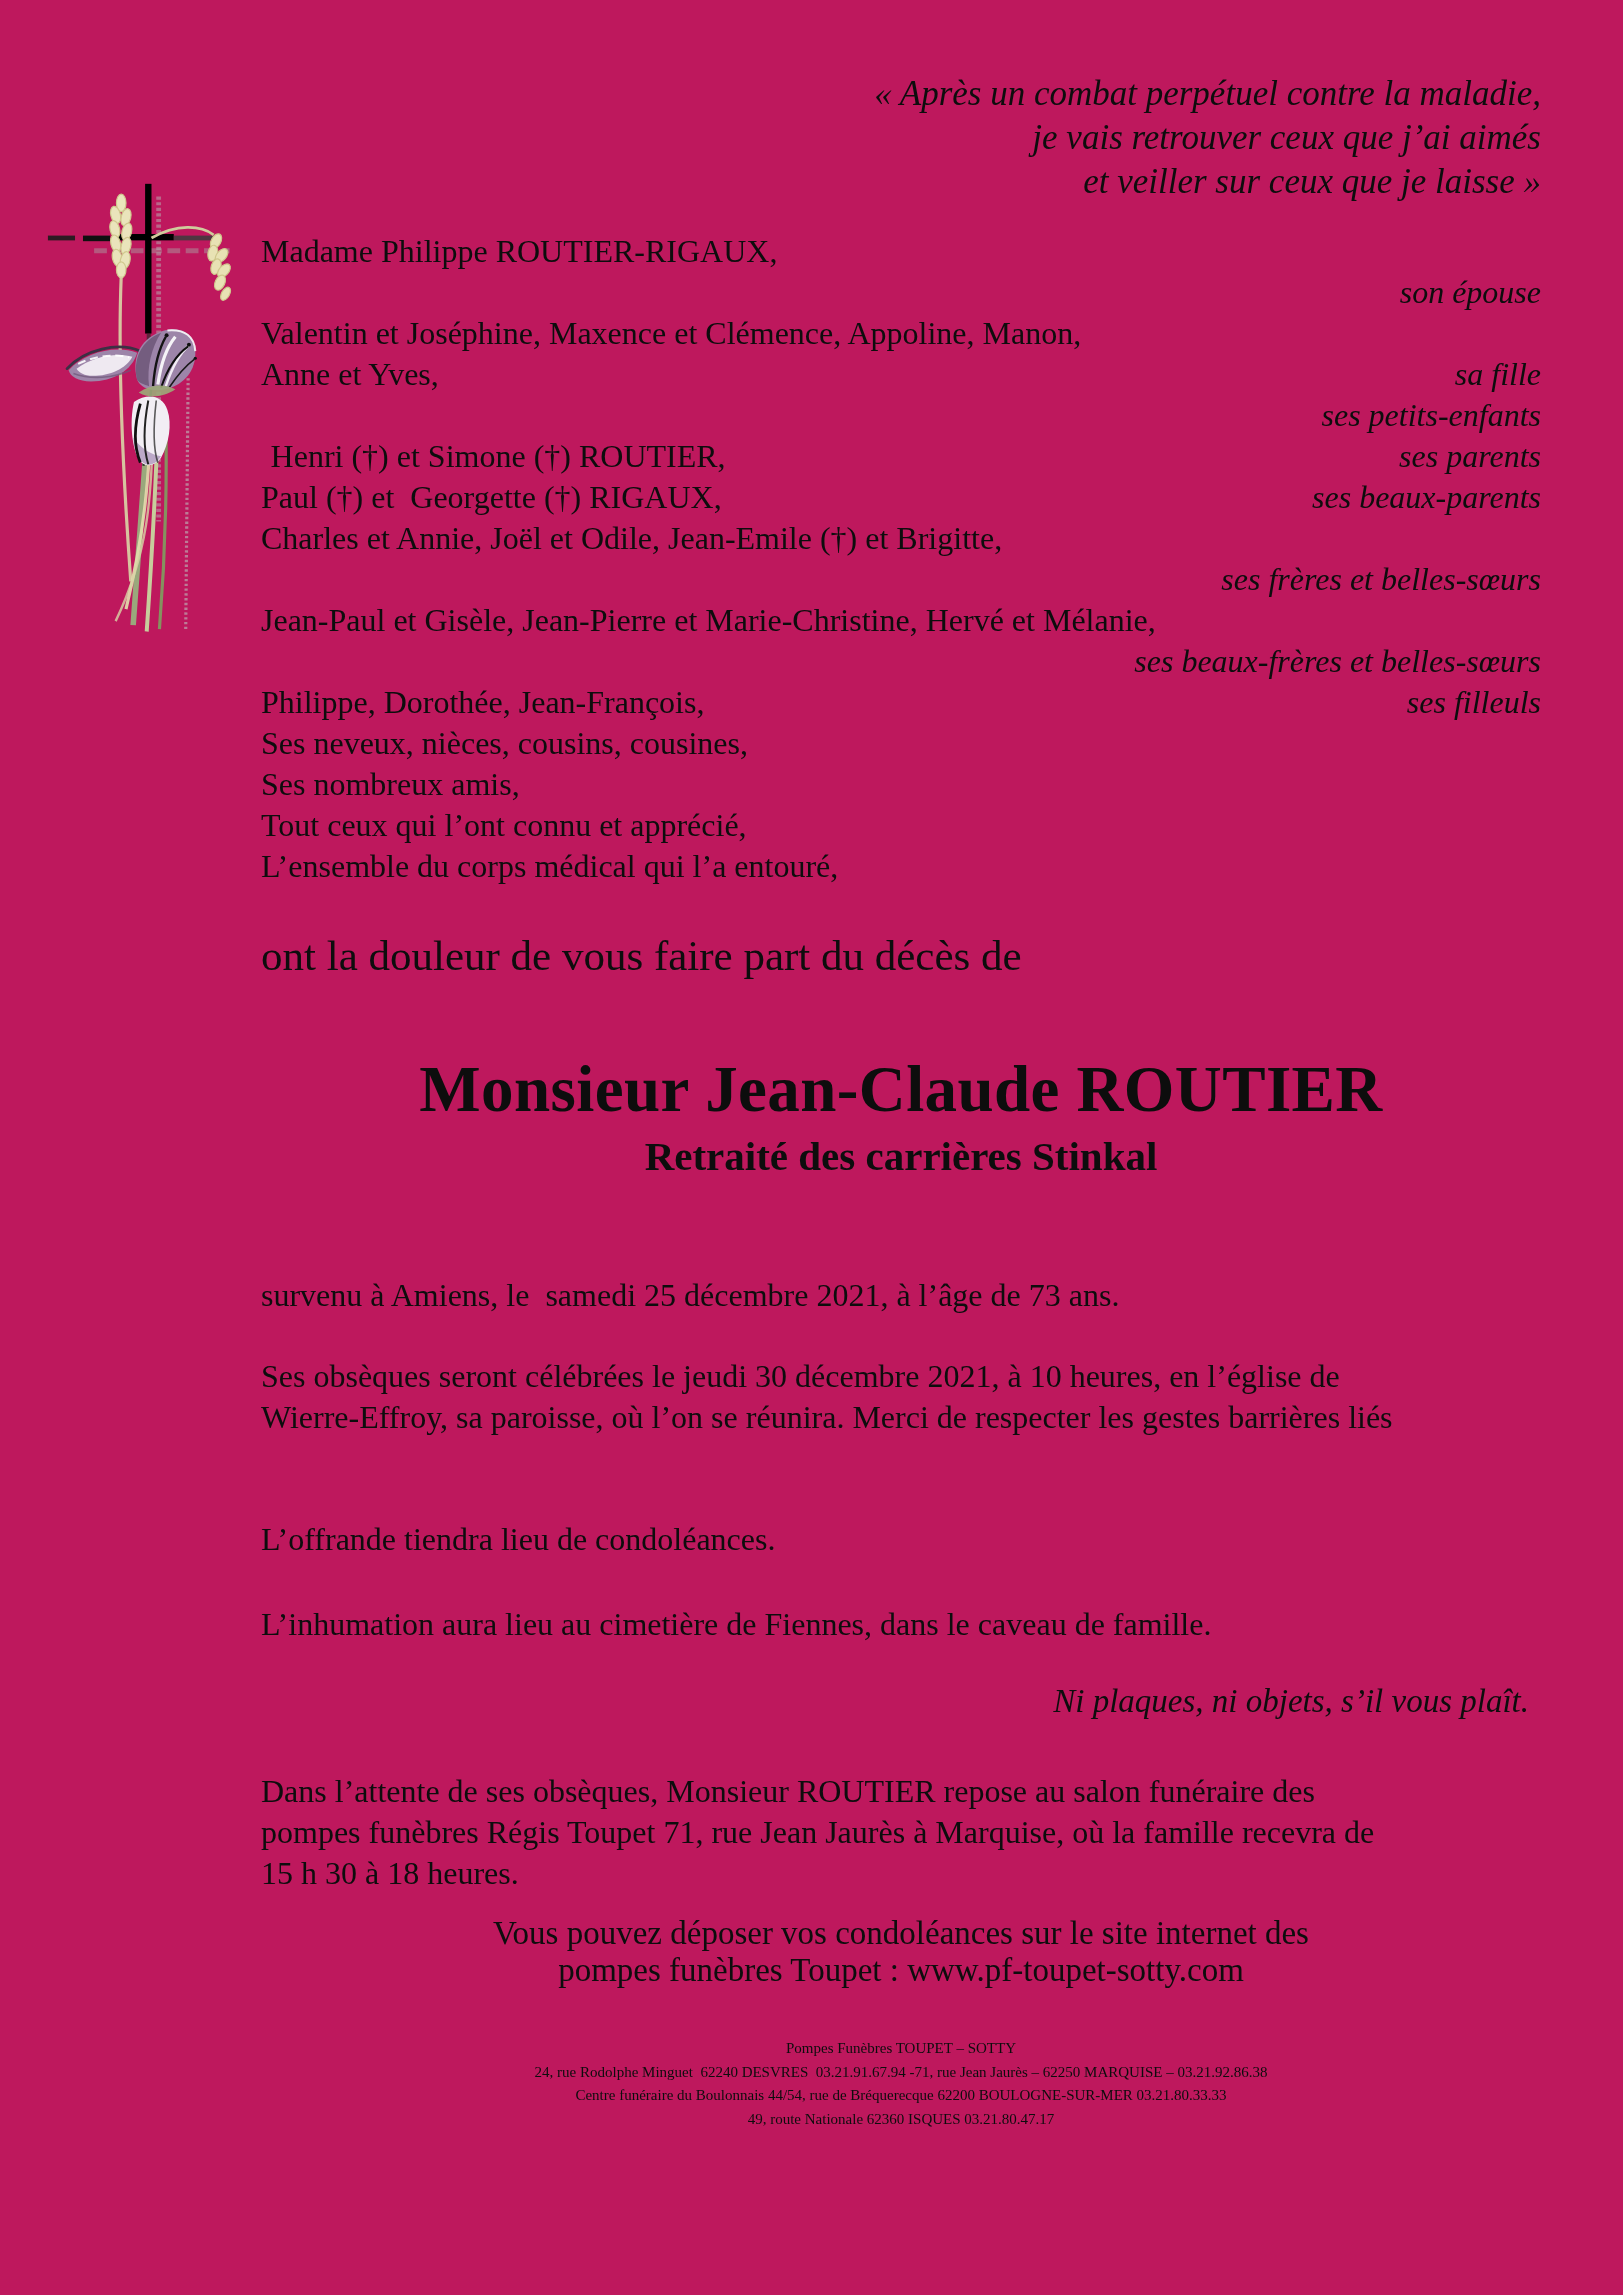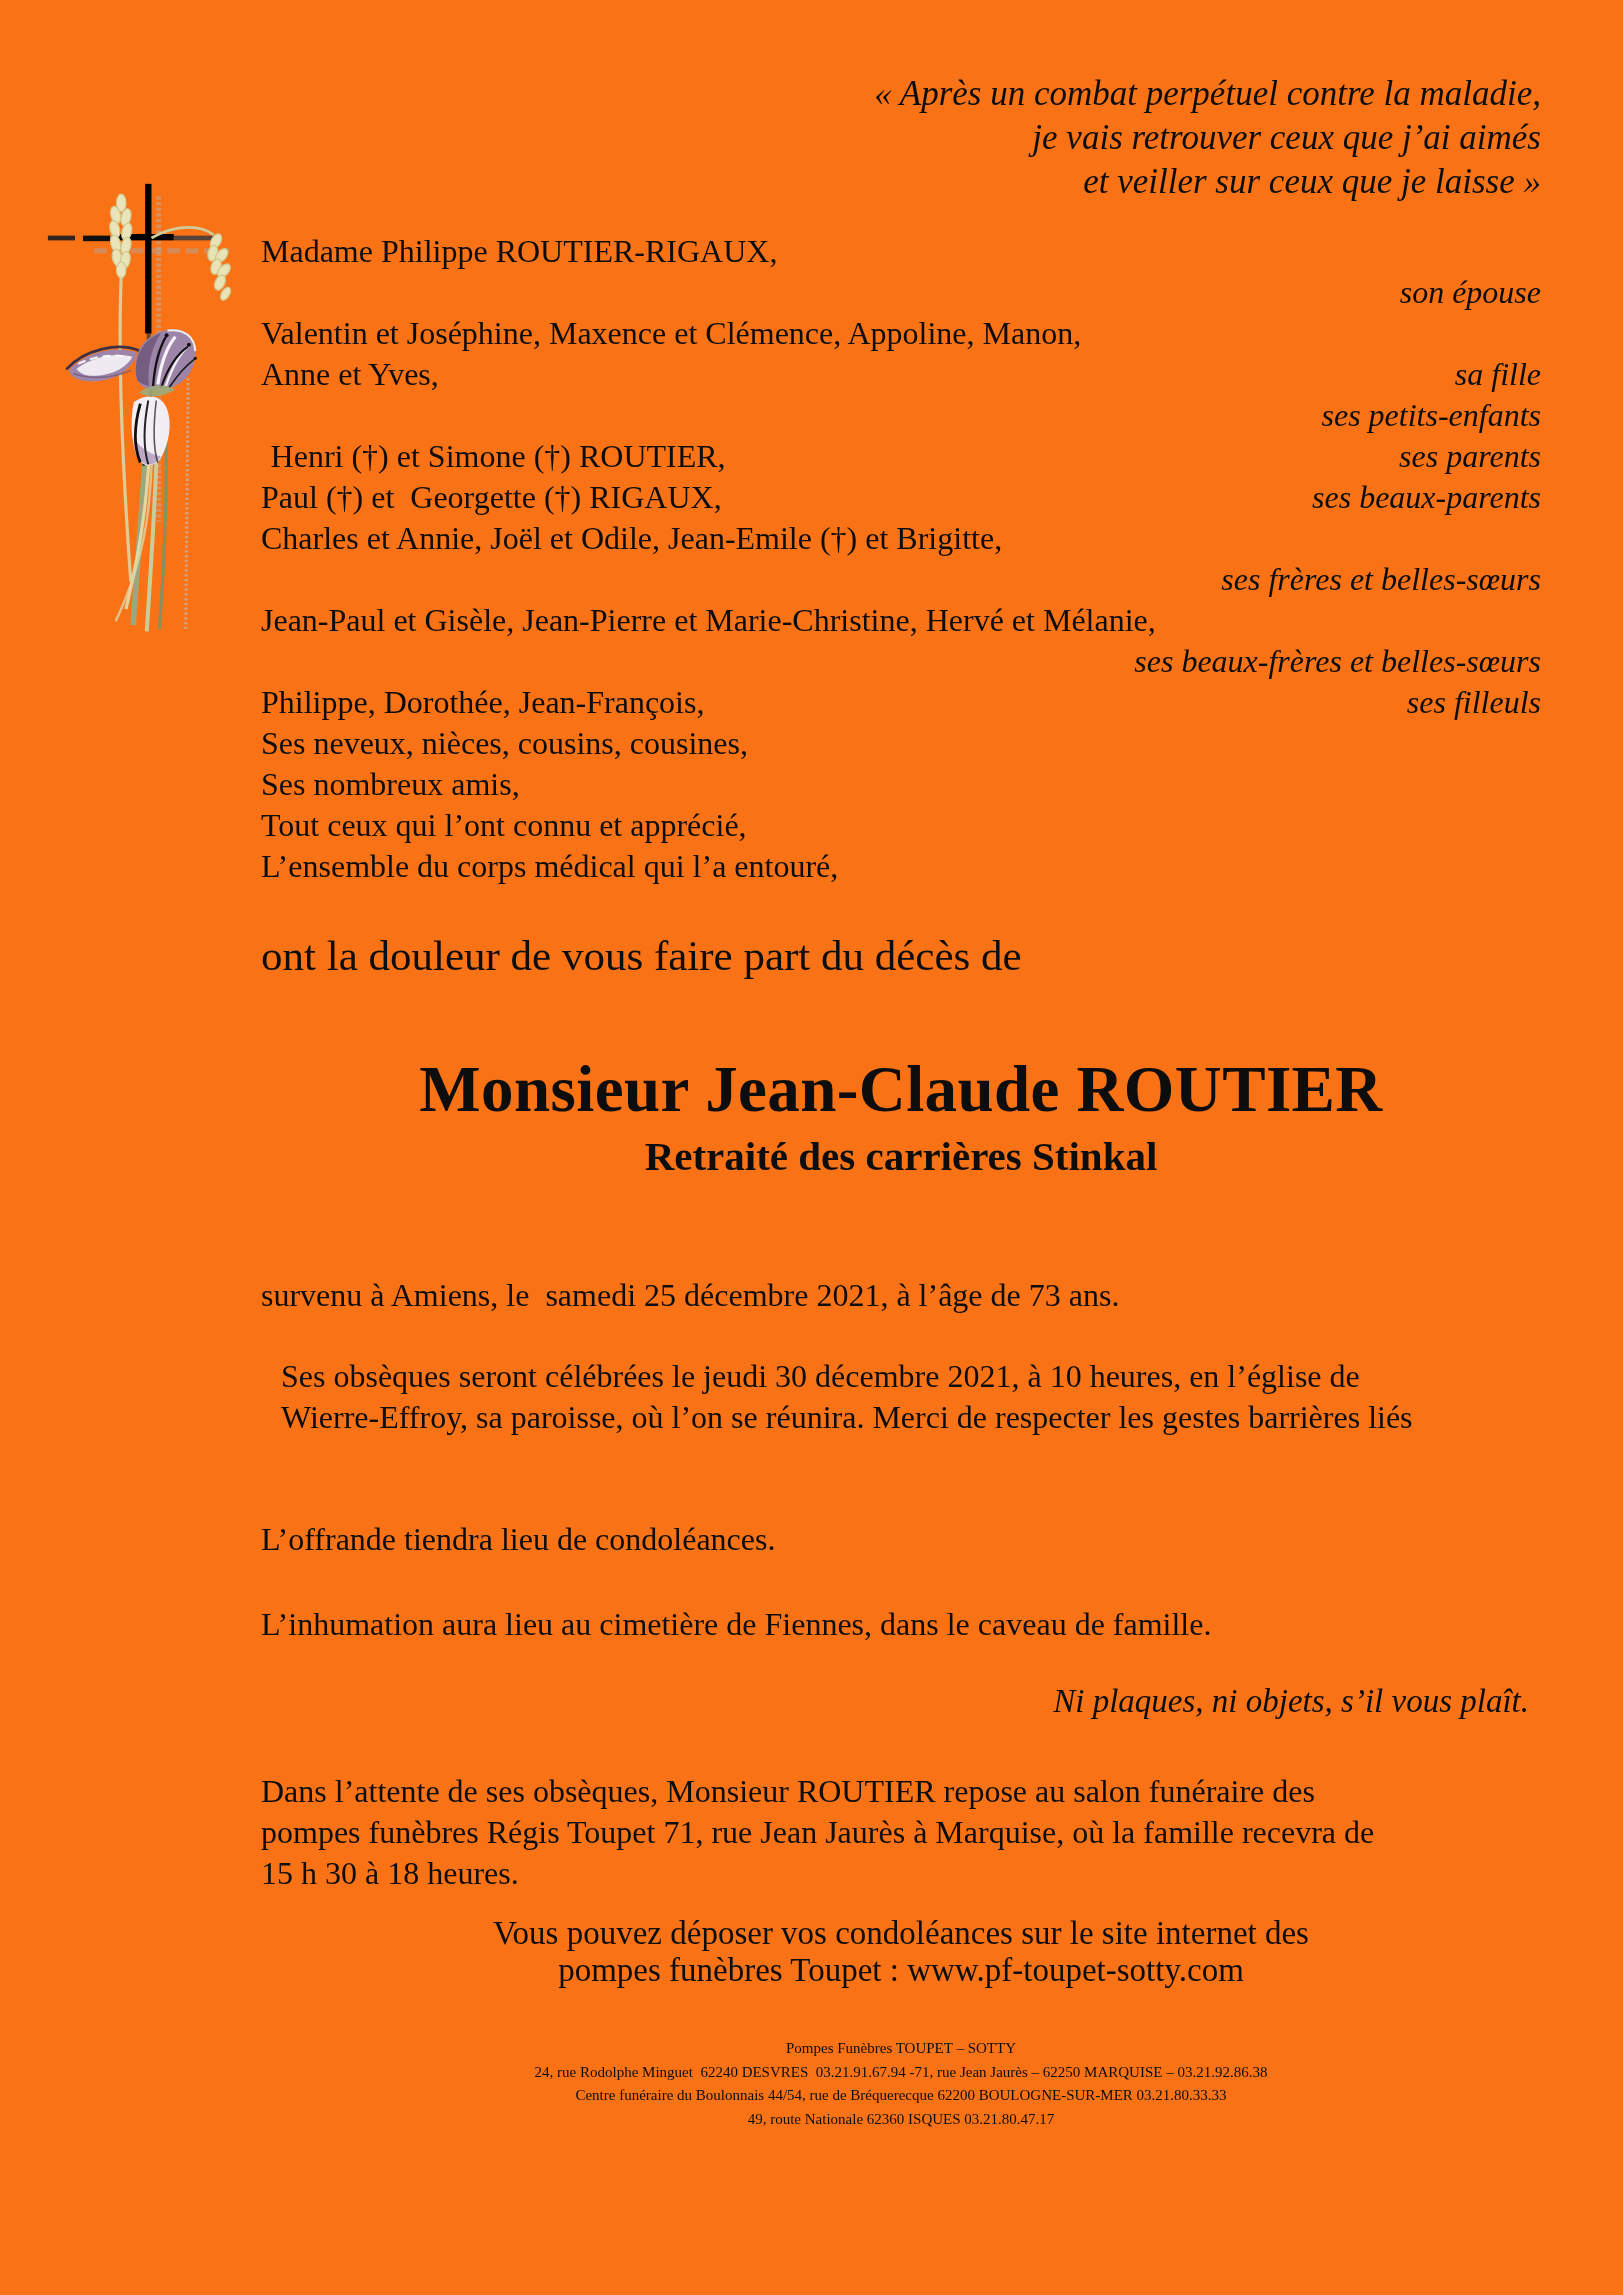--- a/index.html
+++ b/index.html
@@ -1,21 +1,21 @@
 <!DOCTYPE html>
 <html style="font-size:12.8px"><head>
 <meta charset="utf-8">
 <title>Faire-part de décès</title>
 <style>
   html,body { margin:0; padding:0; background:#e8e8e8; }
   .page {
     position:relative;
     width:1624px; height:2295px;
     margin:0 auto;
-    background:#f97316;
+    background:#be185d;
     overflow:hidden;
     font-family:"Liberation Serif","DejaVu Serif",serif;
     color:#0d0d0d;
   }
   .line { white-space:pre; }
 
   .quote {
     position:absolute; top:72px; left:261px; right:83px;
     text-align:right; font-style:italic;
     font-size:35px; line-height:44px;
@@ -33,21 +33,21 @@
   .fam-row.indent .names { padding-left:9.6px; }
 
   .announcement { position:absolute; top:931px; left:261px; font-size:43px; }
 
   .title-block { position:absolute; top:1055px; left:261px; right:83px; text-align:center; }
   .title-block h1 { margin:0; font-size:65px; line-height:69px; font-weight:bold; letter-spacing:0.4px; }
   .title-block h2 { margin:9.6px 0 0 0; font-size:41px; line-height:45px; font-weight:bold; }
 
   .para { position:absolute; left:261px; right:83px; font-size:32px; line-height:41px; }
   .p-death   { top:1275px; }
-  .p-funeral { top:1356px;margin-left:20px; }
+  .p-funeral { top:1356px; }
   .p-offering{ top:1519px; }
   .p-burial  { top:1604px; }
   .p-repose  { top:1771px; }
 
   .no-plaques {
     position:absolute; top:1683px; left:261px; right:95px;
     text-align:right; font-style:italic; font-size:33px;
   }
 
   .condolences {

